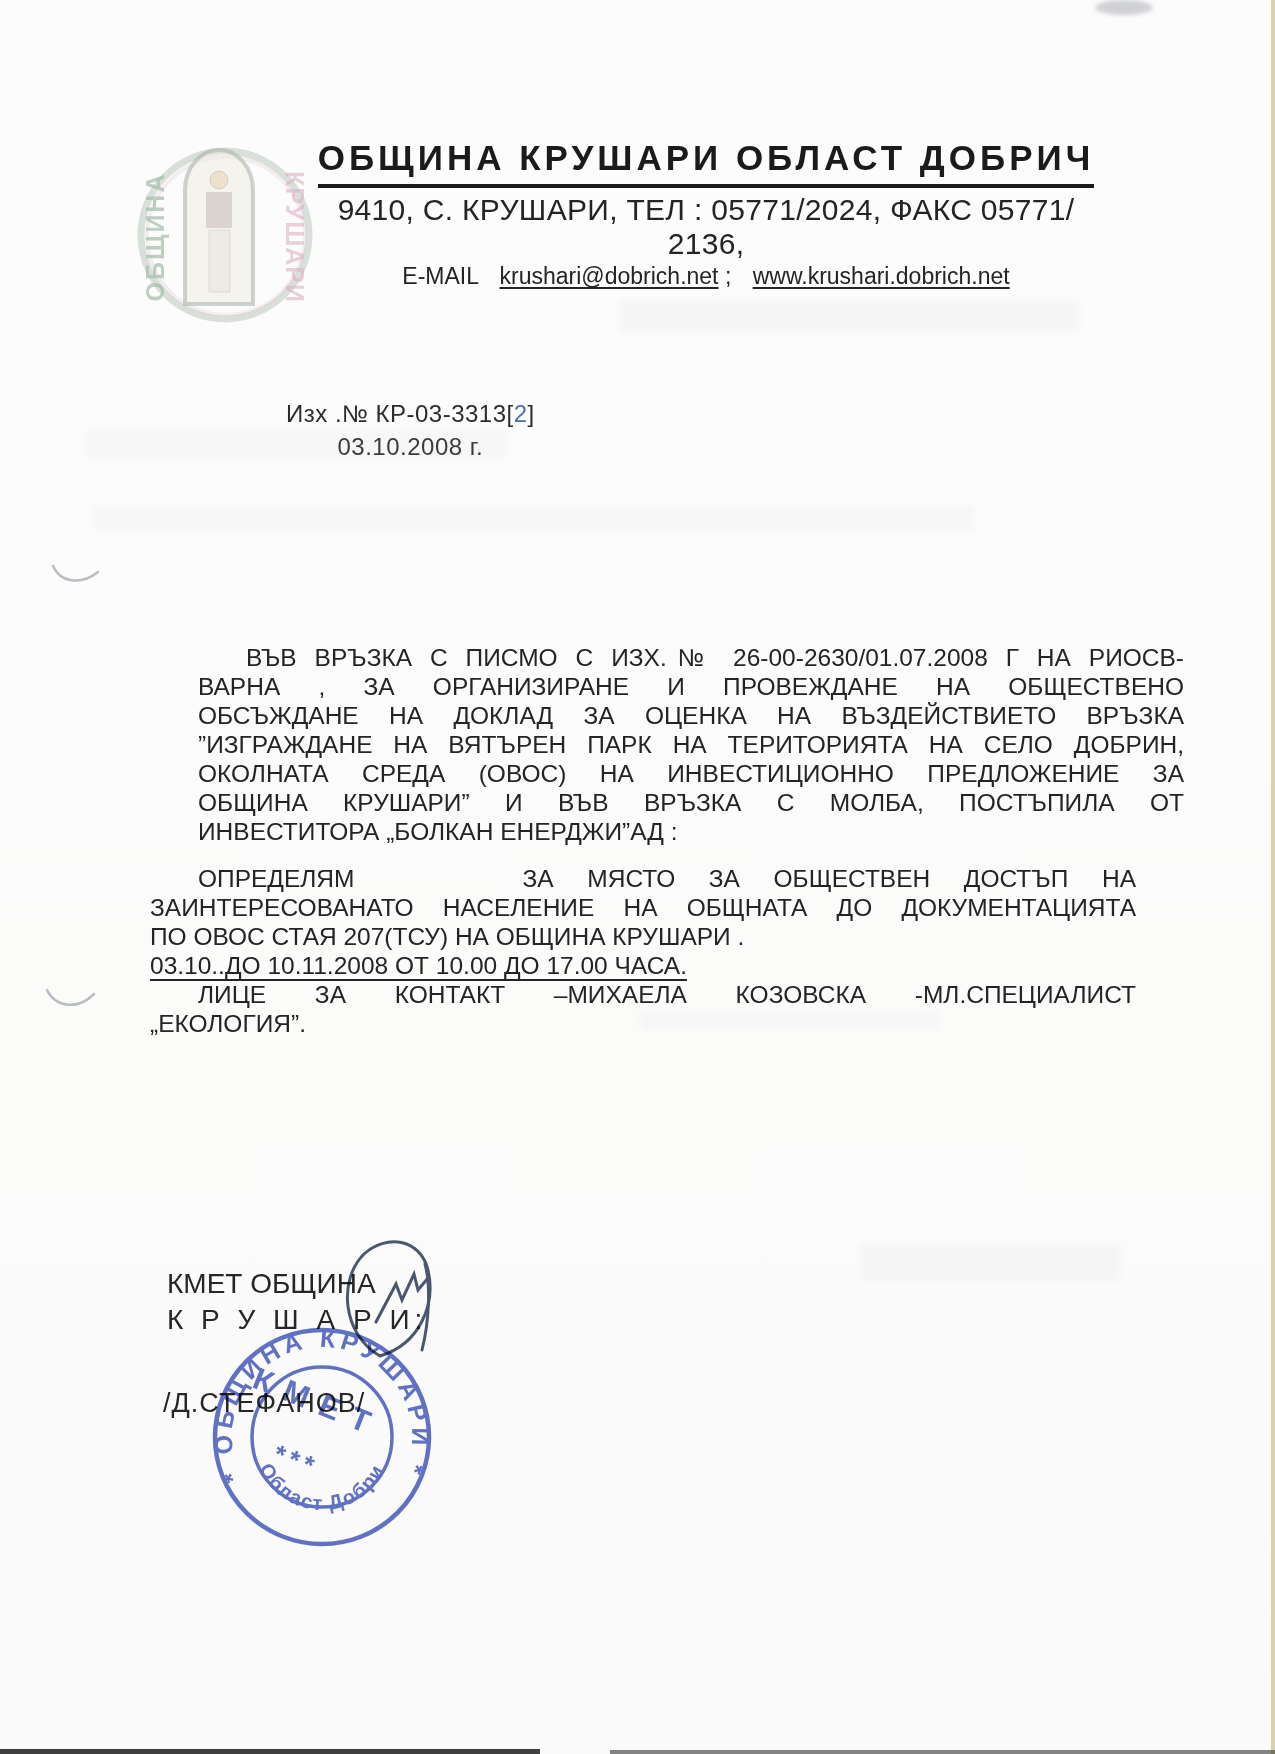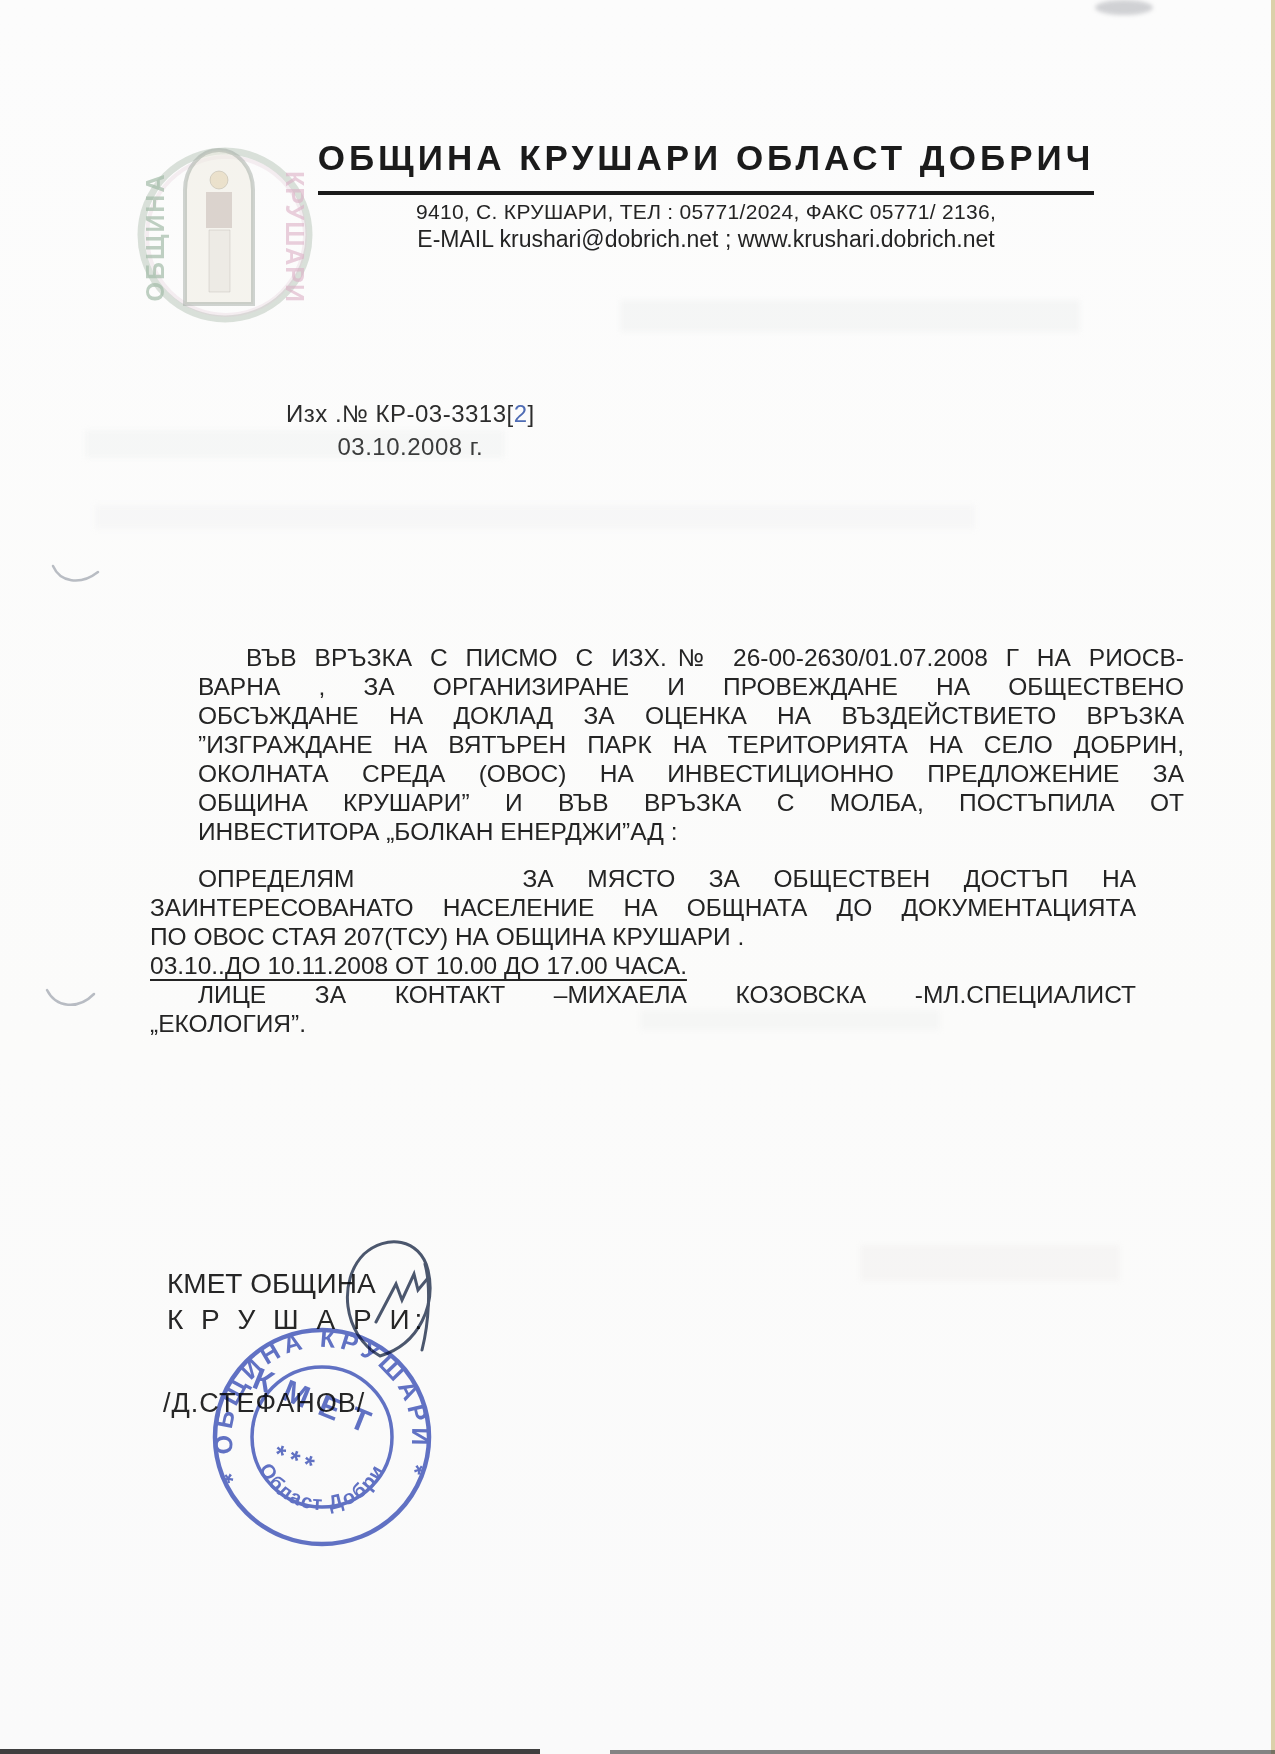--- a/index.html
+++ b/index.html
@@ -10,25 +10,25 @@
     overflow:hidden;
     font-family:"Liberation Sans","DejaVu Sans",sans-serif;
     color:#262626;
   }
 
   
   .header { position:absolute; left:300px; top:138px; width:812px; text-align:center; }
   .title {
     display:inline-block; font-size:35px; font-weight:bold; letter-spacing:4px;
     white-space:nowrap; color:#1b1b1b;
-    border-bottom:4px solid #1b1b1b; padding-bottom:13px;
+    border-bottom:4px solid #1b1b1b; padding-bottom:6px;
   }
-  .addr { margin-top:5px; font-size:21px; color:#242424; letter-spacing:.3px; }
+  .addr { margin-top:5px; font-size:30px; color:#242424; letter-spacing:.3px; }
   .mail { margin-top:2px; font-size:23px; color:#242424; }
-  .u { text-underline-offset:3px; }
+  .u { text-decoration:underline; text-underline-offset:3px;margin-left:15px; }
 
   
   .logo { position:absolute; left:128px; top:138px; opacity:.62; filter:blur(.5px); }
 
   
   .ref { position:absolute; left:286px; top:400px; font-size:24px; color:#2c2c2c; letter-spacing:.5px;text-align:center; }
   .ref .date { margin-top:5px; }
   .blue-digit { color:#4f6cb4; }
 
   

